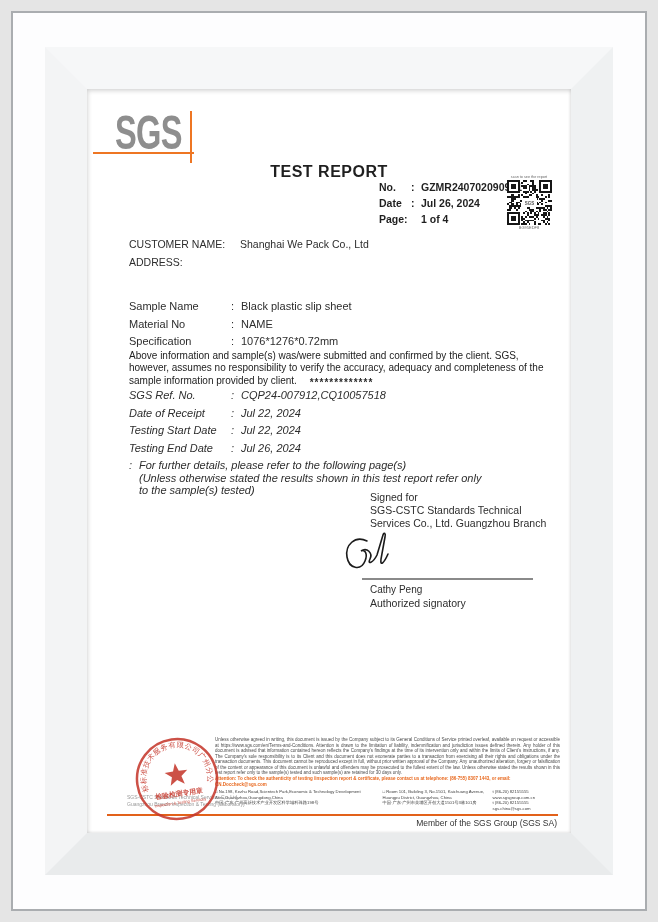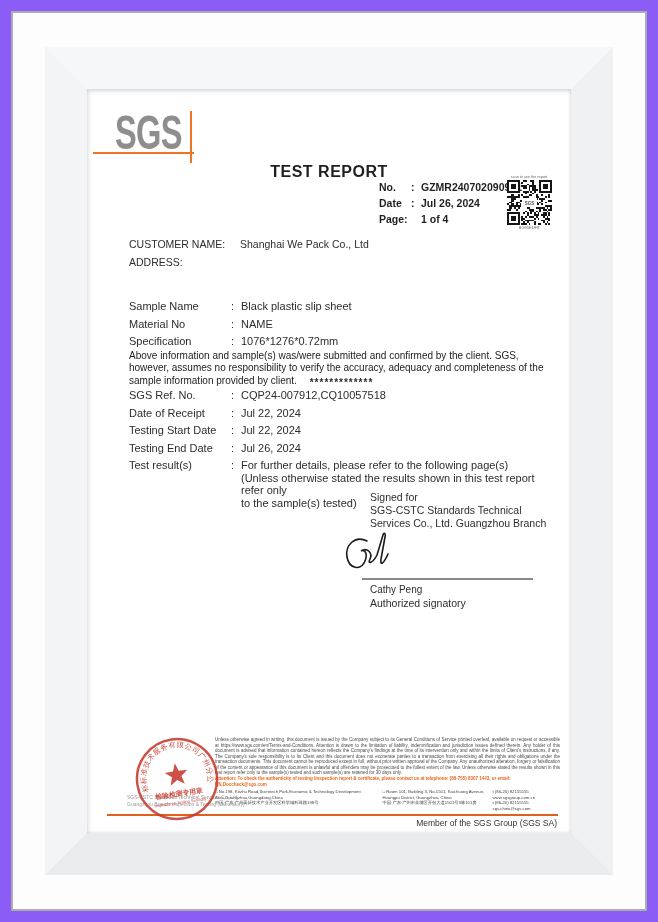--- a/index.html
+++ b/index.html
@@ -1,18 +1,18 @@
 <!DOCTYPE html>
 <html><head>
 <meta charset="utf-8">
 <style>
   * { margin:0; padding:0; box-sizing:border-box; }
   html,body { background:#ffffff; }
   body { font-family:"Liberation Sans","DejaVu Sans",sans-serif; }
-  .screen { position:relative; width:658px; height:922px; background:#8b5cf6; overflow:hidden; }
+  .screen { position:relative; width:658px; height:922px; background:#e5e5e5; overflow:hidden; }
 
   
   .frame-grayline { position:absolute; left:11px; top:11px; right:11px; bottom:11px;
     border:2px solid #aaadb0; }
   .frame-face { position:absolute; left:13px; top:13px; right:13px; bottom:13px; background:#fdfdfe; }
   .frame-bevel { position:absolute; left:45px; top:47px; right:45px; bottom:47px;
     border-style:solid; border-width:42px;
     border-color:#f6f7f8 #eff1f2 #e9ebec #f3f4f5; background:transparent; }
   .page { position:absolute; left:87px; top:89px; width:484px; height:744px;
     background:#ffffff; color:#2d2d2d; }
@@ -43,21 +43,21 @@
     color:#666; text-align:center; }
 
   
   .customer { position:absolute; left:42px; top:147px; width:430px; font-size:10.5px; }
   .c-row { display:flex; line-height:17.5px; }
   .c-label { width:111px; }
   .c-value { flex:1; white-space:pre-line; }
 
   .fields { position:absolute; left:42px; width:430px; font-size:11px; }
   .fields.sample { top:211px; }
-  .fields.detail { top:300px; }
+  .fields.detail { top:300px;font-style:italic; }
   .f-row { display:flex; line-height:12.5px; margin-bottom:5px; }
   .f-label { width:102px; }
   .f-sep { width:10px; }
   .f-value { flex:1; white-space:pre-line; }
 
   .client-note { position:absolute; left:42px; top:261px; width:425px;
     font-size:10px; line-height:12.3px; color:#222; }
   .stars { position:absolute; left:42px; top:288px; width:425px; text-align:center;
     font-size:10px; font-weight:bold; letter-spacing:1px; }
 
@@ -376,21 +376,20 @@
         <span class="f-label">Testing Start Date</span>
         <span class="f-sep">:</span>
         <span class="f-value">Jul 22, 2024</span>
       </div>
       <div class="f-row">
         <span class="f-label">Testing End Date</span>
         <span class="f-sep">:</span>
         <span class="f-value">Jul 26, 2024</span>
       </div>
       <div class="f-row">
-        <span class="f-label">Test result(s)</span>
         <span class="f-sep">:</span>
         <span class="f-value">For further details, please refer to the following page(s)
 (Unless otherwise stated the results shown in this test report refer only
 to the sample(s) tested)</span>
       </div>
     </div>
 
     <div class="signed-for">Signed for
 SGS-CSTC Standards Technical
 Services Co., Ltd. Guangzhou Branch</div>

